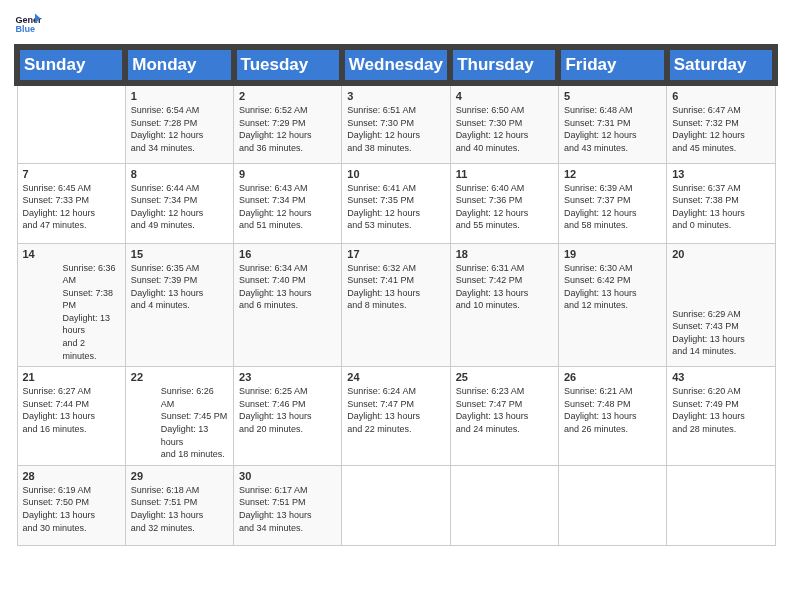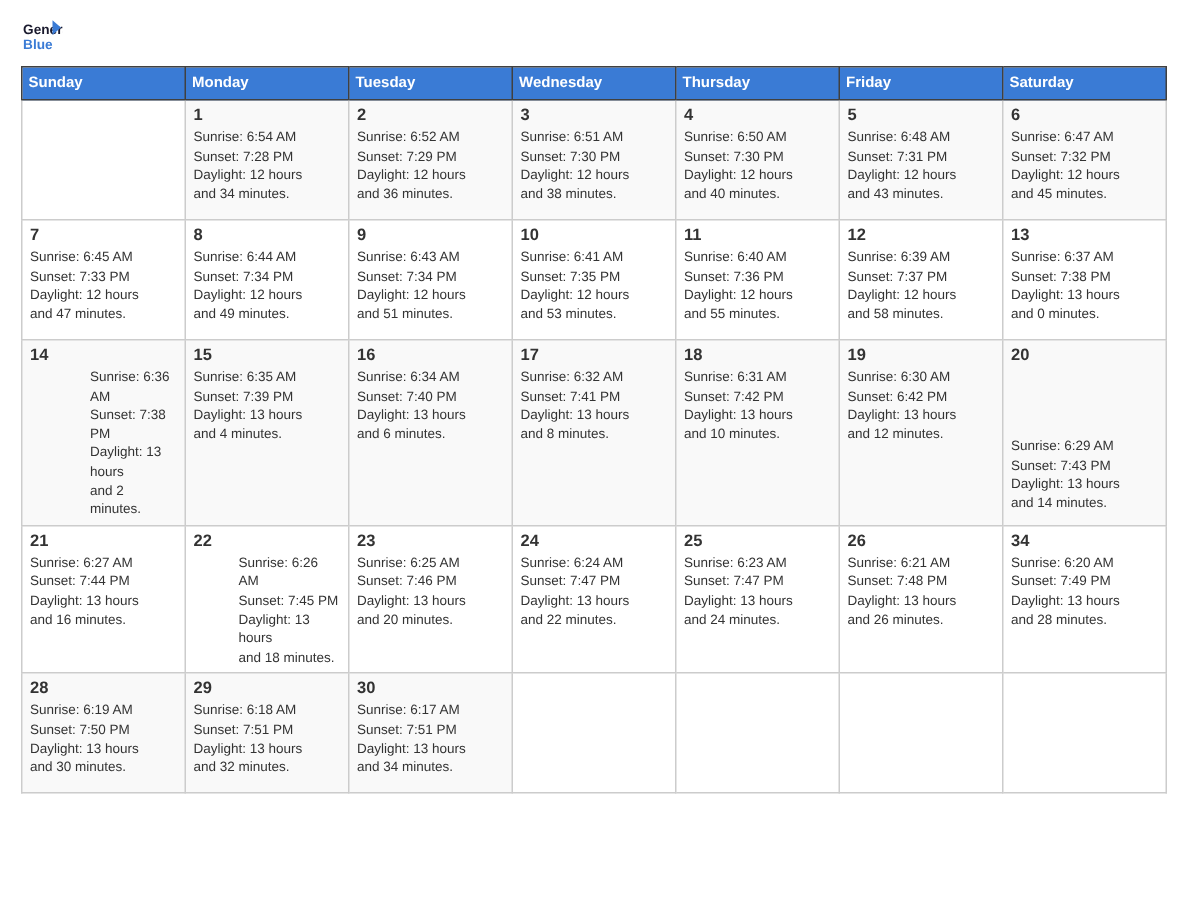--- a/index.html
+++ b/index.html
@@ -42,25 +42,25 @@
       color: #555;
     }
     table {
       width: 100%;
       border-collapse: collapse;
       table-layout: fixed;
     }
     thead tr th {
       background-color: #3a7bd5;
       color: #fff;
-      font-size: 10px;
+      font-size: 17px;
       font-weight: bold;
       padding: 5px 4px;
       text-align: left;
-      border: 1px solid #404040;
+      border: 6px solid #404040;
     }
     tbody tr td {
       border: 1px solid #ccc;
       vertical-align: top;
       padding: 4px 5px;
       font-size: 9.5px;
       color: #333;
       height: 80px;
       background: #fff;
     }
@@ -302,21 +302,21 @@
 and 24 minutes.</div>
           </td>
           <td>
             <span class="day-number">26</span>
             <div class="day-info" style="white-space: pre-line;">Sunrise: 6:21 AM
 Sunset: 7:48 PM
 Daylight: 13 hours
 and 26 minutes.</div>
           </td>
           <td>
-            <span class="day-number">34</span>
+            <span class="day-number">43</span>
             <div class="day-info" style="white-space: pre-line;">Sunrise: 6:20 AM
 Sunset: 7:49 PM
 Daylight: 13 hours
 and 28 minutes.</div>
           </td>
         </tr>
         <tr>
           <td>
             <span class="day-number">28</span>
             <div class="day-info" style="white-space: pre-line;">Sunrise: 6:19 AM

